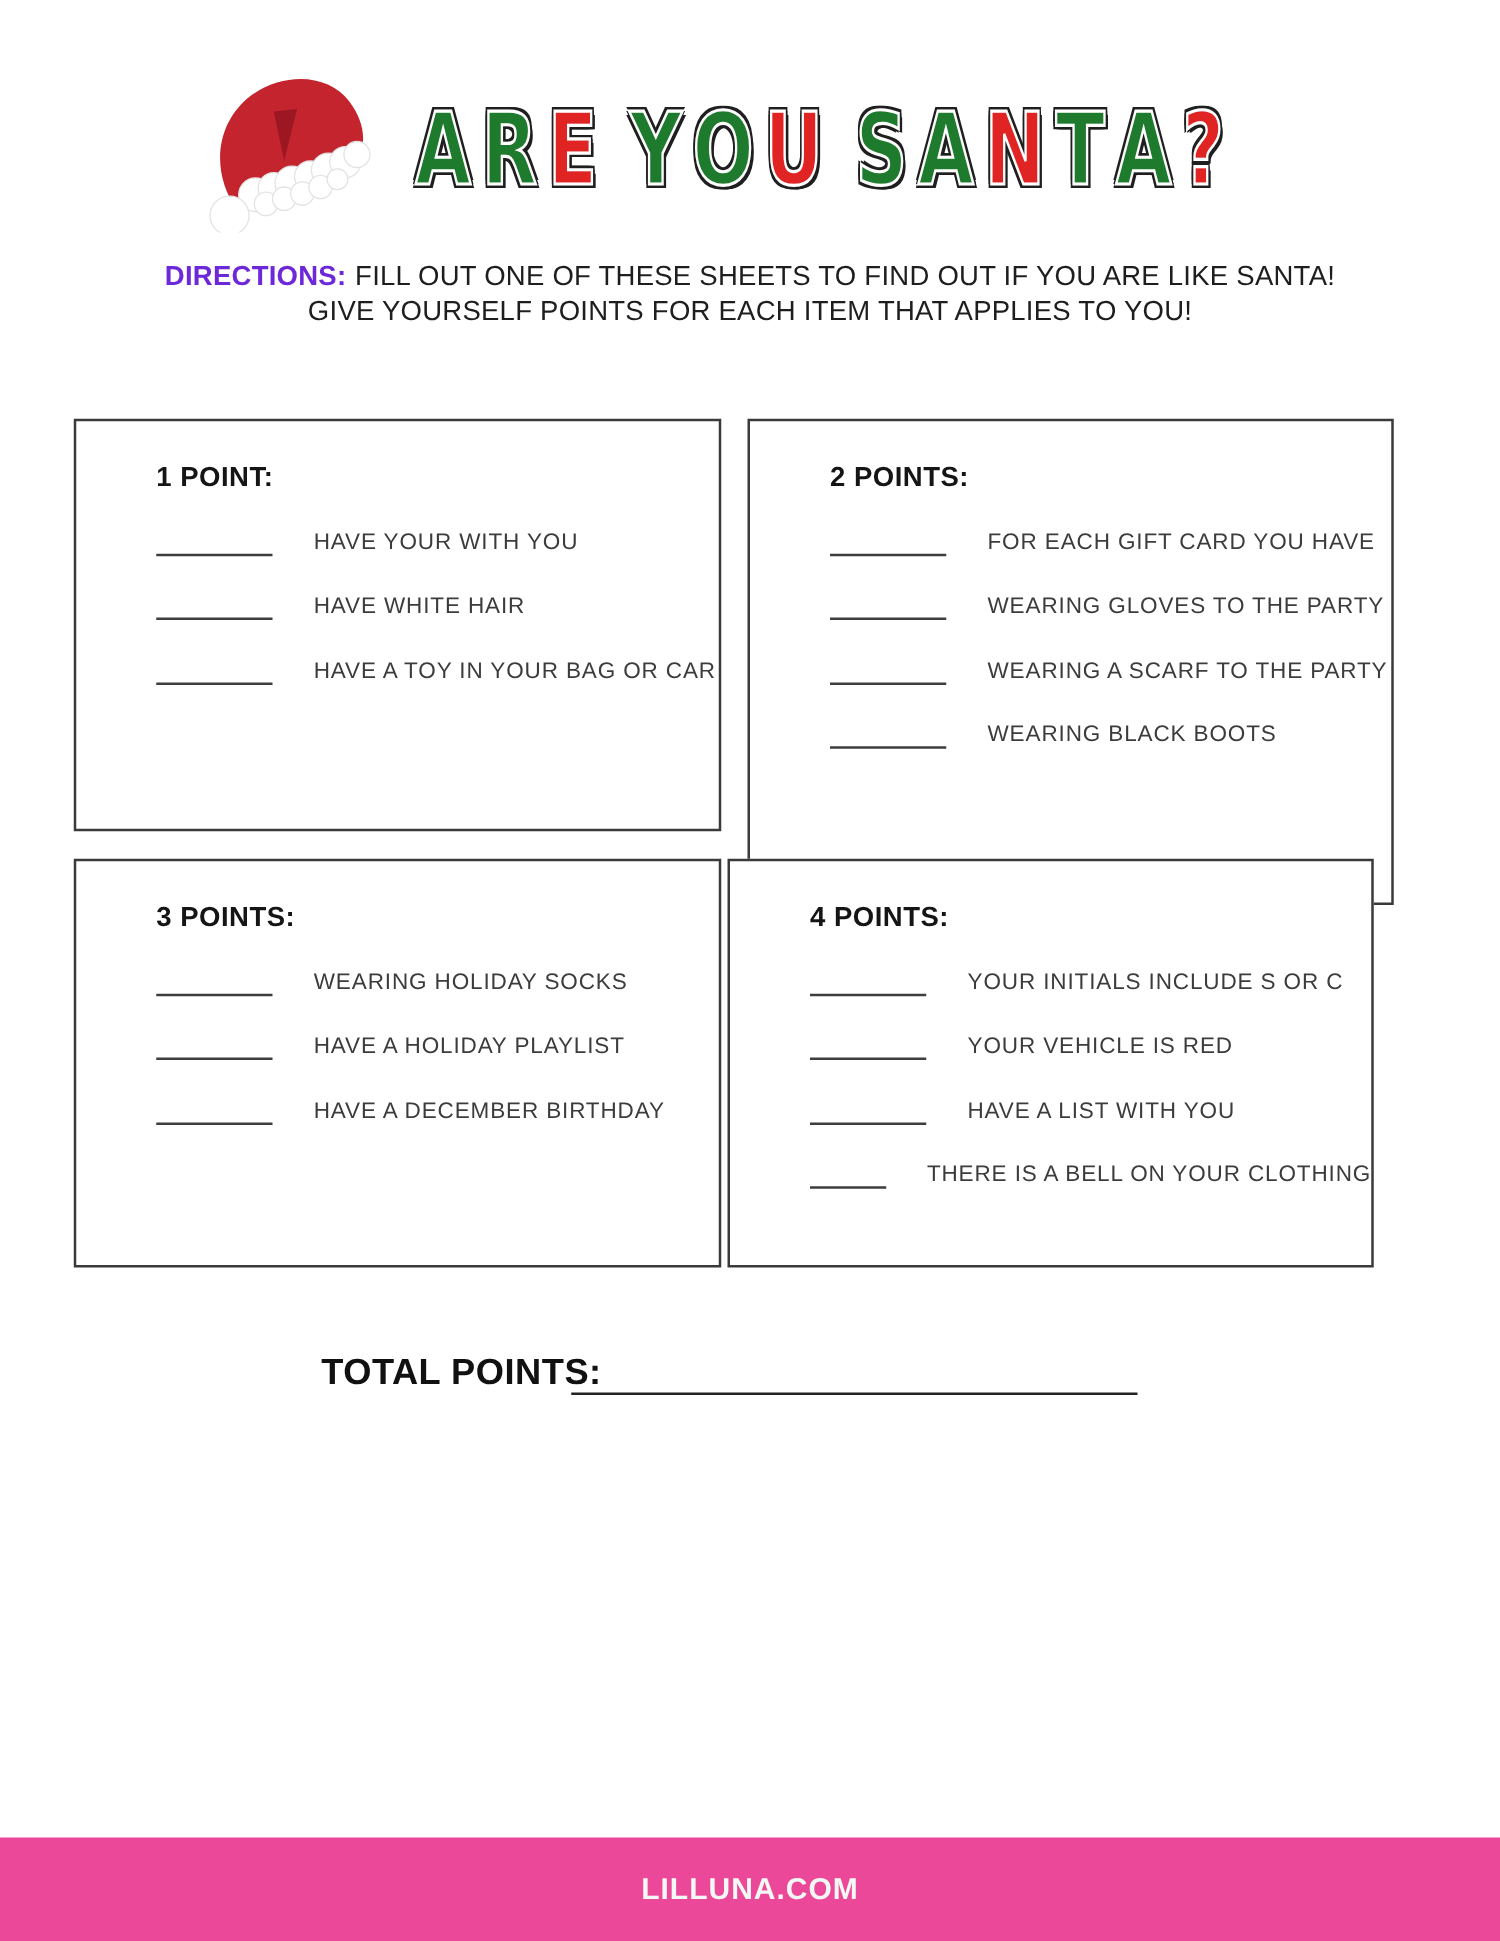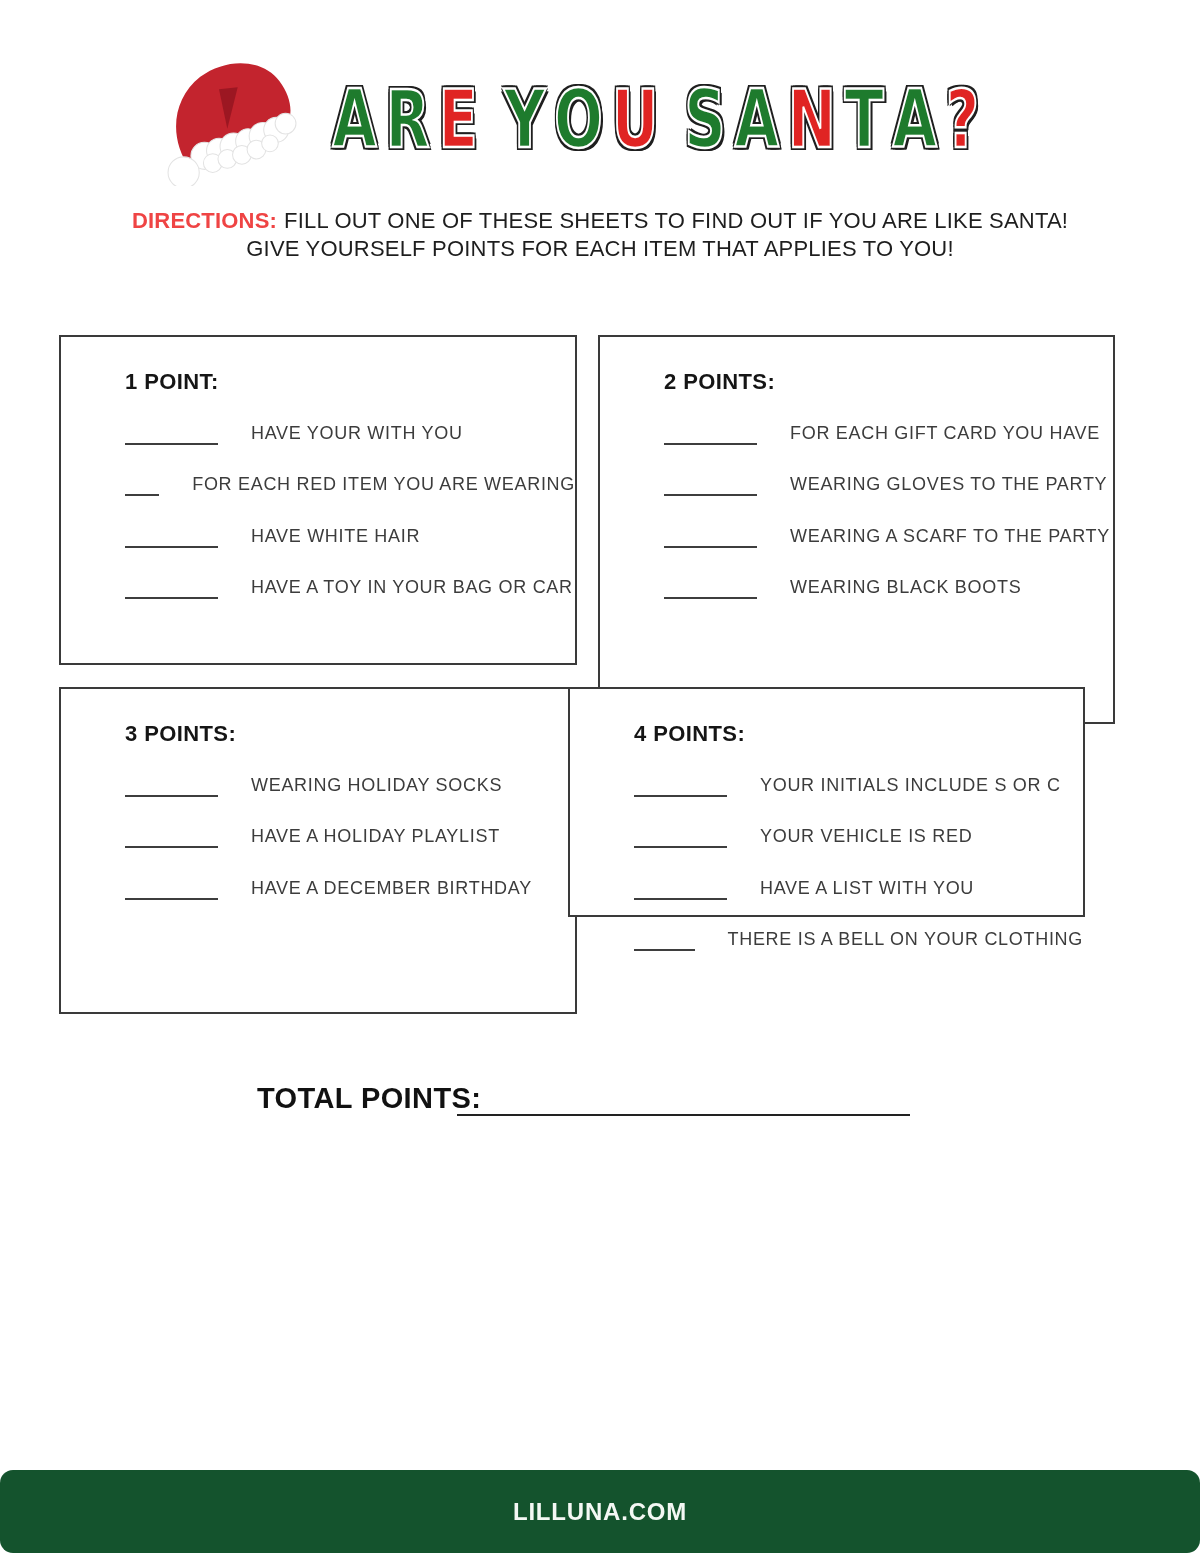--- a/index.html
+++ b/index.html
@@ -26,31 +26,31 @@
       -3px 0 0 #1f1f1f, 3px 0 0 #1f1f1f, 0 -3px 0 #1f1f1f, 0 3px 0 #1f1f1f,
       4px 3px 0 #1f1f1f;
   }
   .title-space{display:inline-block;width:24px;}
 
   
   .directions{
     position:absolute;left:0;top:207px;width:1200px;text-align:center;
     font-size:22px;line-height:27.5px;color:#1e1e1e;letter-spacing:0.2px;
   }
-  .directions b{font-weight:700;color:#ef4444;margin-right:7px;letter-spacing:0.2px;}
+  .directions b{font-weight:700;color:#6d28d9;margin-right:7px;letter-spacing:0.2px;}
 
   
   .pbox{
     position:absolute;background:#ffffff;border:2px solid #3a3a3a;
     box-sizing:border-box;padding:34px 0 0 64px;
   }
   .box-0{left:59px;  top:335px;width:518px;height:330px;}
   .box-1{left:598px; top:335px;width:517px;height:389px;}
   .box-2{left:59px;  top:687px;width:518px;height:327px;}
-  .box-3{left:568px; top:687px;width:517px;height:230px;}
+  .box-3{left:582px; top:687px;width:517px;height:327px;}
   .box-heading{
     font-weight:700;font-size:22px;line-height:22px;color:#151515;letter-spacing:0.4px;
   }
   .score-row{display:flex;align-items:flex-end;height:51.5px;}
   .score-blank-line{
     width:93px;border-bottom:2px solid #3e3e3e;margin-right:33px;height:1px;
   }
   .score-item-label{
     font-size:18px;line-height:18px;letter-spacing:0.7px;color:#3c3c3c;margin-bottom:3px;
     white-space:nowrap;
@@ -108,24 +108,20 @@
   </div>
 
   <div class="pbox box-0">
     <div class="box-heading">1 POINT:</div>
     <div class="score-row">
       <div class="score-blank-line"></div>
       <div class="score-item-label">HAVE YOUR WITH YOU</div>
     </div>
     <div class="score-row">
       <div class="score-blank-line"></div>
-      <div class="score-item-label">FOR EACH RED ITEM YOU ARE WEARING</div>
-    </div>
-    <div class="score-row">
-      <div class="score-blank-line"></div>
       <div class="score-item-label">HAVE WHITE HAIR</div>
     </div>
     <div class="score-row">
       <div class="score-blank-line"></div>
       <div class="score-item-label">HAVE A TOY IN YOUR BAG OR CAR</div>
     </div>
   </div>
 
   <div class="pbox box-1">
     <div class="box-heading">2 POINTS:</div>
@@ -179,17 +175,17 @@
     </div>
     <div class="score-row">
       <div class="score-blank-line"></div>
       <div class="score-item-label">THERE IS A BELL ON YOUR CLOTHING</div>
     </div>
   </div>
 
   <div class="total-label">TOTAL POINTS:</div>
   <div class="total-line"></div>
 
-  <div class="footer" style="background: #14532d; border-radius: 13px;">
+  <div class="footer" style="background: #ec4899;">
     <div class="footer-text" style="color: rgb(244, 248, 244);">LILLUNA.COM</div>
   </div>
 
 </div>
 
 </body></html>

